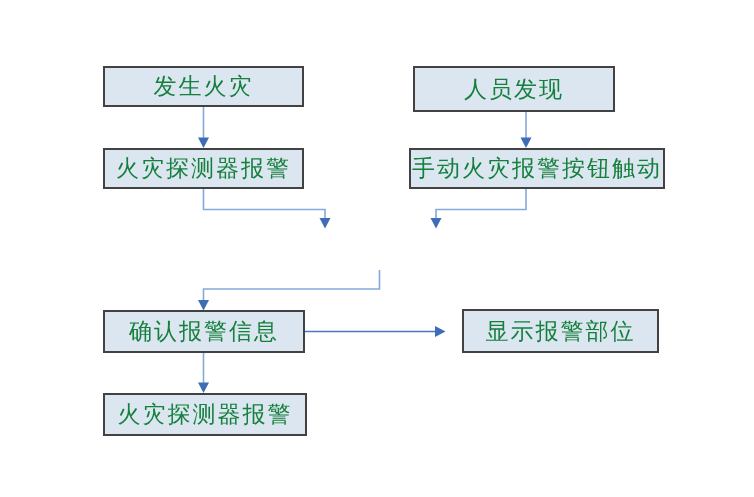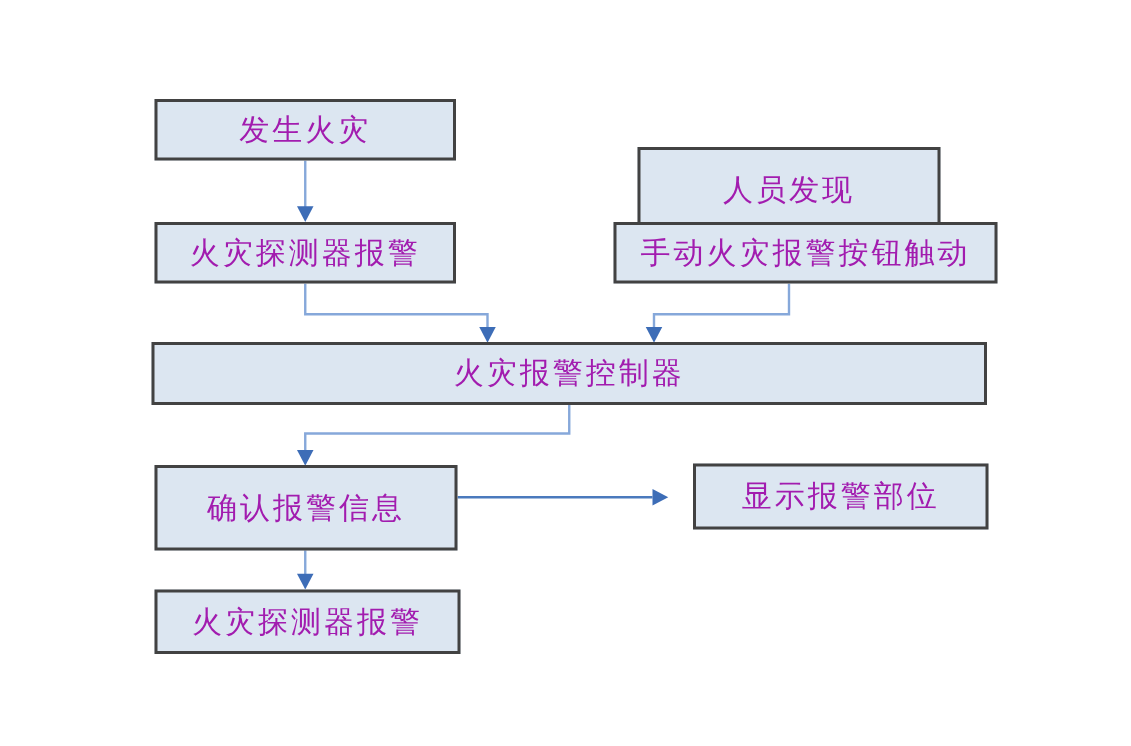--- a/index.html
+++ b/index.html
@@ -26,33 +26,33 @@
     position: absolute;
     box-sizing: border-box;
     background: #dce6f1;
     border: 2px solid #424242;
     display: flex;
     align-items: center;
     justify-content: center;
     text-align: center;
   }
   .node .label {
-    color: #a21caf;
-    font-size: 20px;
+    color: #15803d;
+    font-size: 23px;
     letter-spacing: 2px;
     line-height: 1;
     white-space: nowrap;
   }
   
   .n-fire-occurs            { left:103px; top:66px;  width:201px; height:41px; }
-  .n-personnel-discovery    { left:425px; top:66px;  width:202px; height:57px;margin-top:32px; }
+  .n-personnel-discovery    { left:413px; top:66px;  width:202px; height:46px; }
   .n-detector-alarm         { left:103px; top:148px; width:201px; height:41px; }
   .n-manual-call-point      { left:409px; top:148px; width:256px; height:41px; letter-spacing:1px; }
   .n-alarm-controller       { left:101px; top:228px; width:557px; height:42px; }
-  .n-confirm-alarm-info     { left:103px; top:310px; width:202px; height:57px; }
+  .n-confirm-alarm-info     { left:103px; top:310px; width:202px; height:43px; }
   .n-display-alarm-location { left:462px; top:309px; width:197px; height:44px; }
   .n-activate-alarm-devices { left:103px; top:393px; width:204px; height:43px; }
   polyline, line { fill: none; stroke-width: 1.6px; }
 </style>
 </head>
 <body>
 
 <div class="canvas">
 
   <svg class="connector-layer" viewBox="0 0 754 497" xmlns="http://www.w3.org/2000/svg">
@@ -88,23 +88,20 @@
   </div>
 
   <div class="node n-detector-alarm">
     <span class="label">火灾探测器报警</span>
   </div>
 
   <div class="node n-manual-call-point">
     <span class="label">手动火灾报警按钮触动</span>
   </div>
 
-  <div class="node n-alarm-controller">
-    <span class="label">火灾报警控制器</span>
-  </div>
 
   <div class="node n-confirm-alarm-info">
     <span class="label">确认报警信息</span>
   </div>
 
   <div class="node n-display-alarm-location">
     <span class="label">显示报警部位</span>
   </div>
 
   <div class="node n-activate-alarm-devices">

